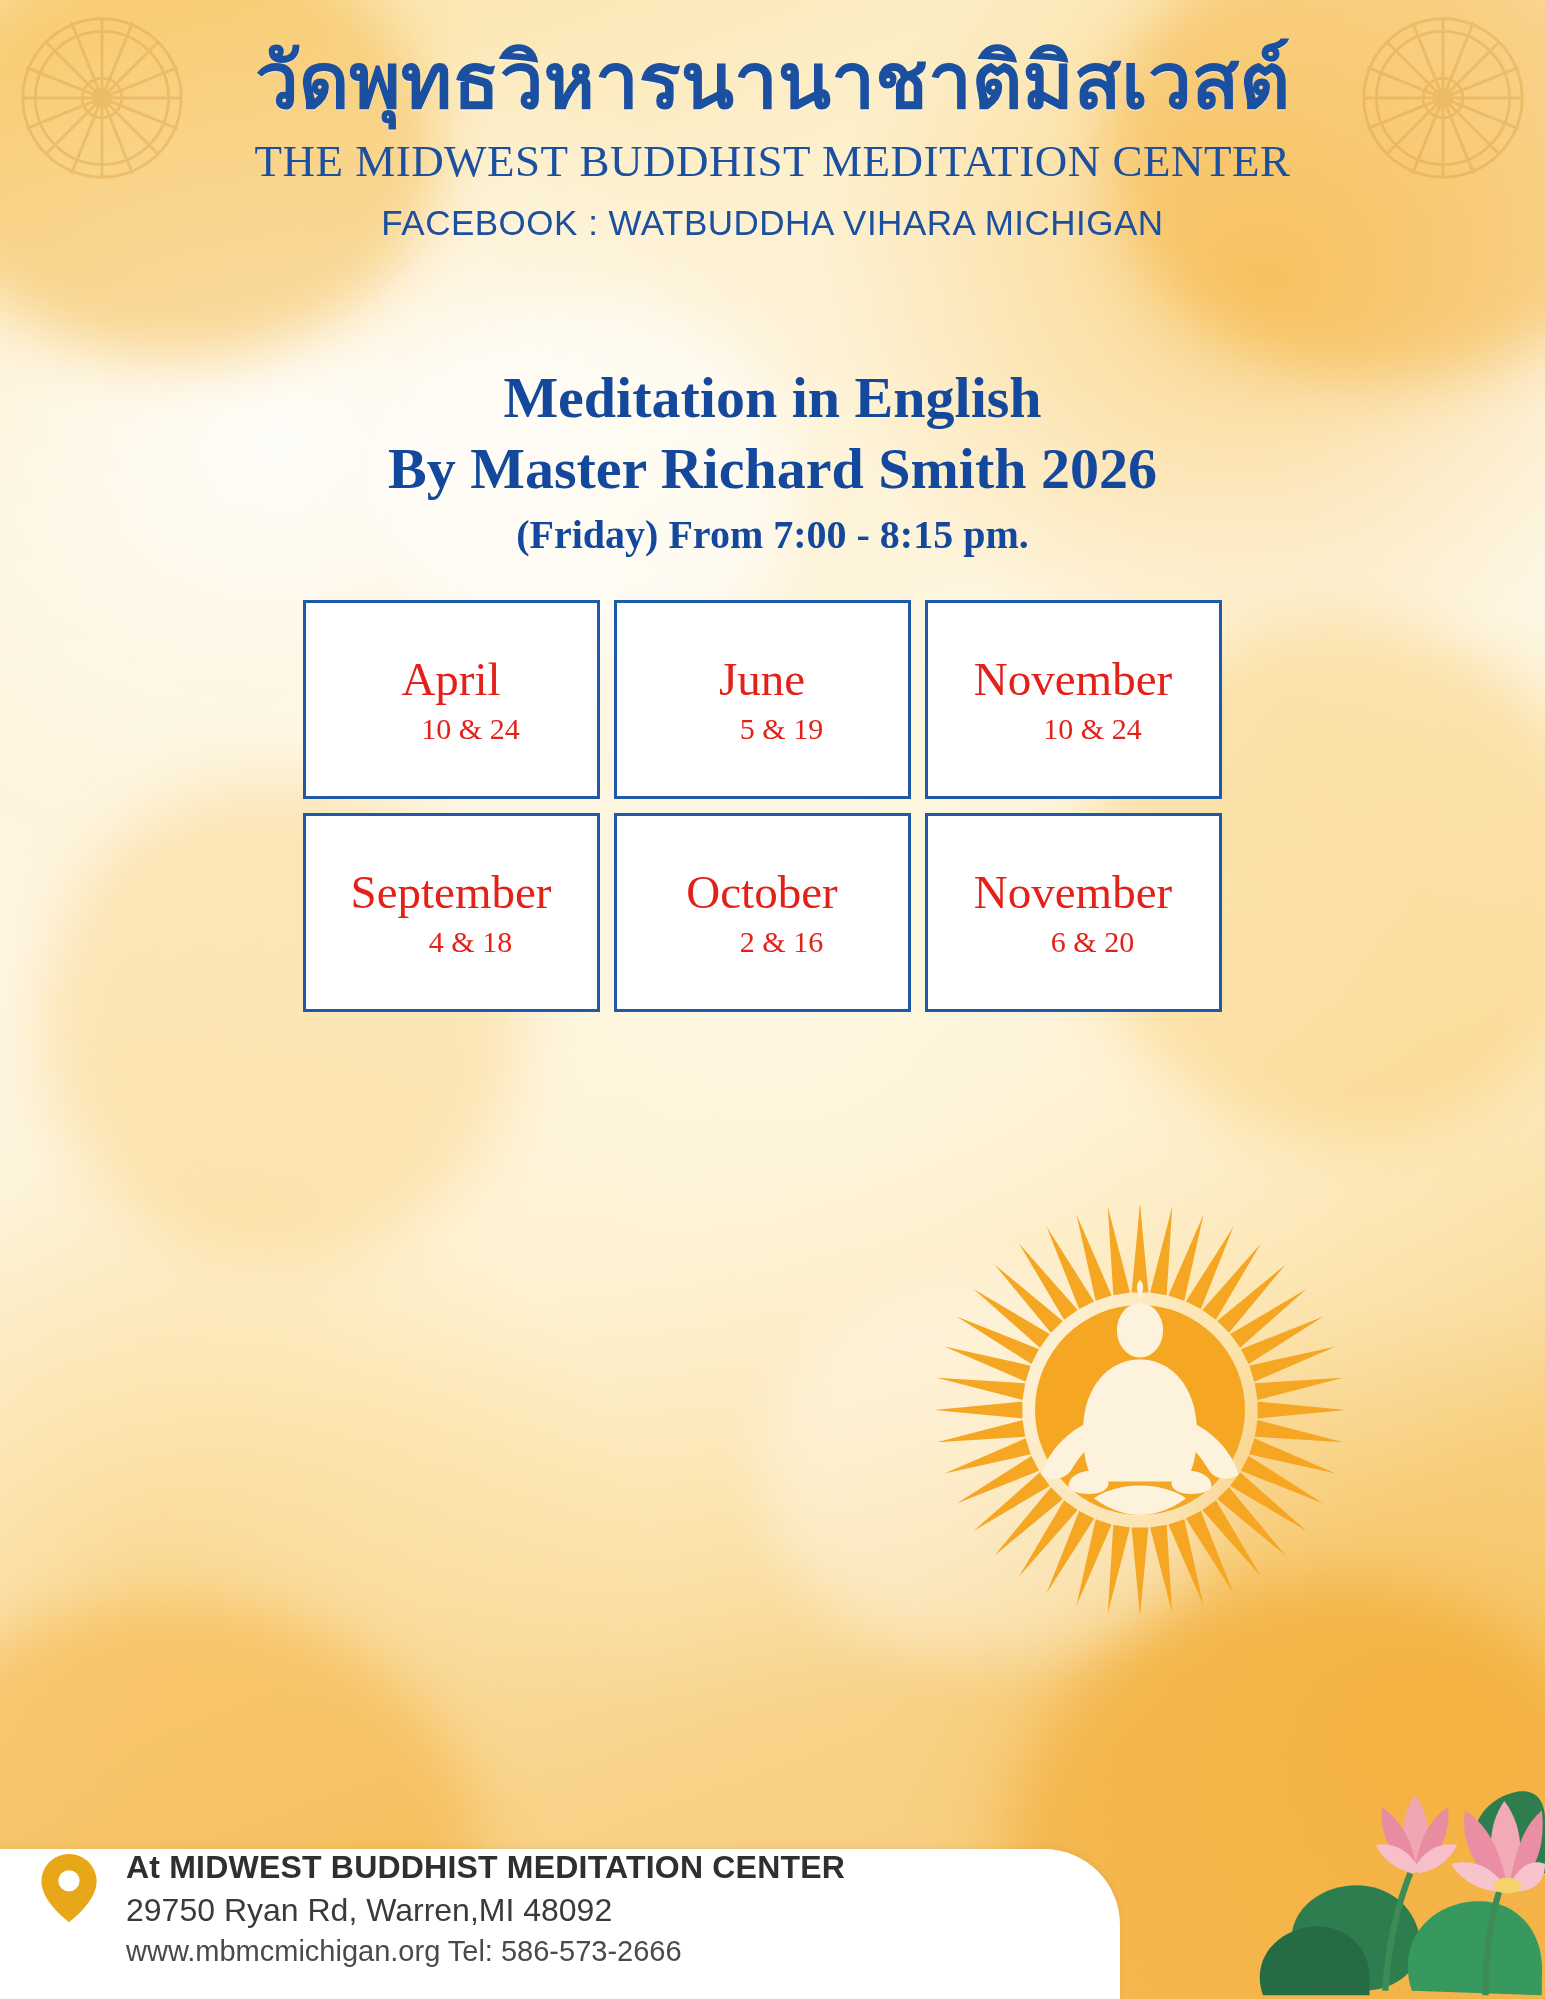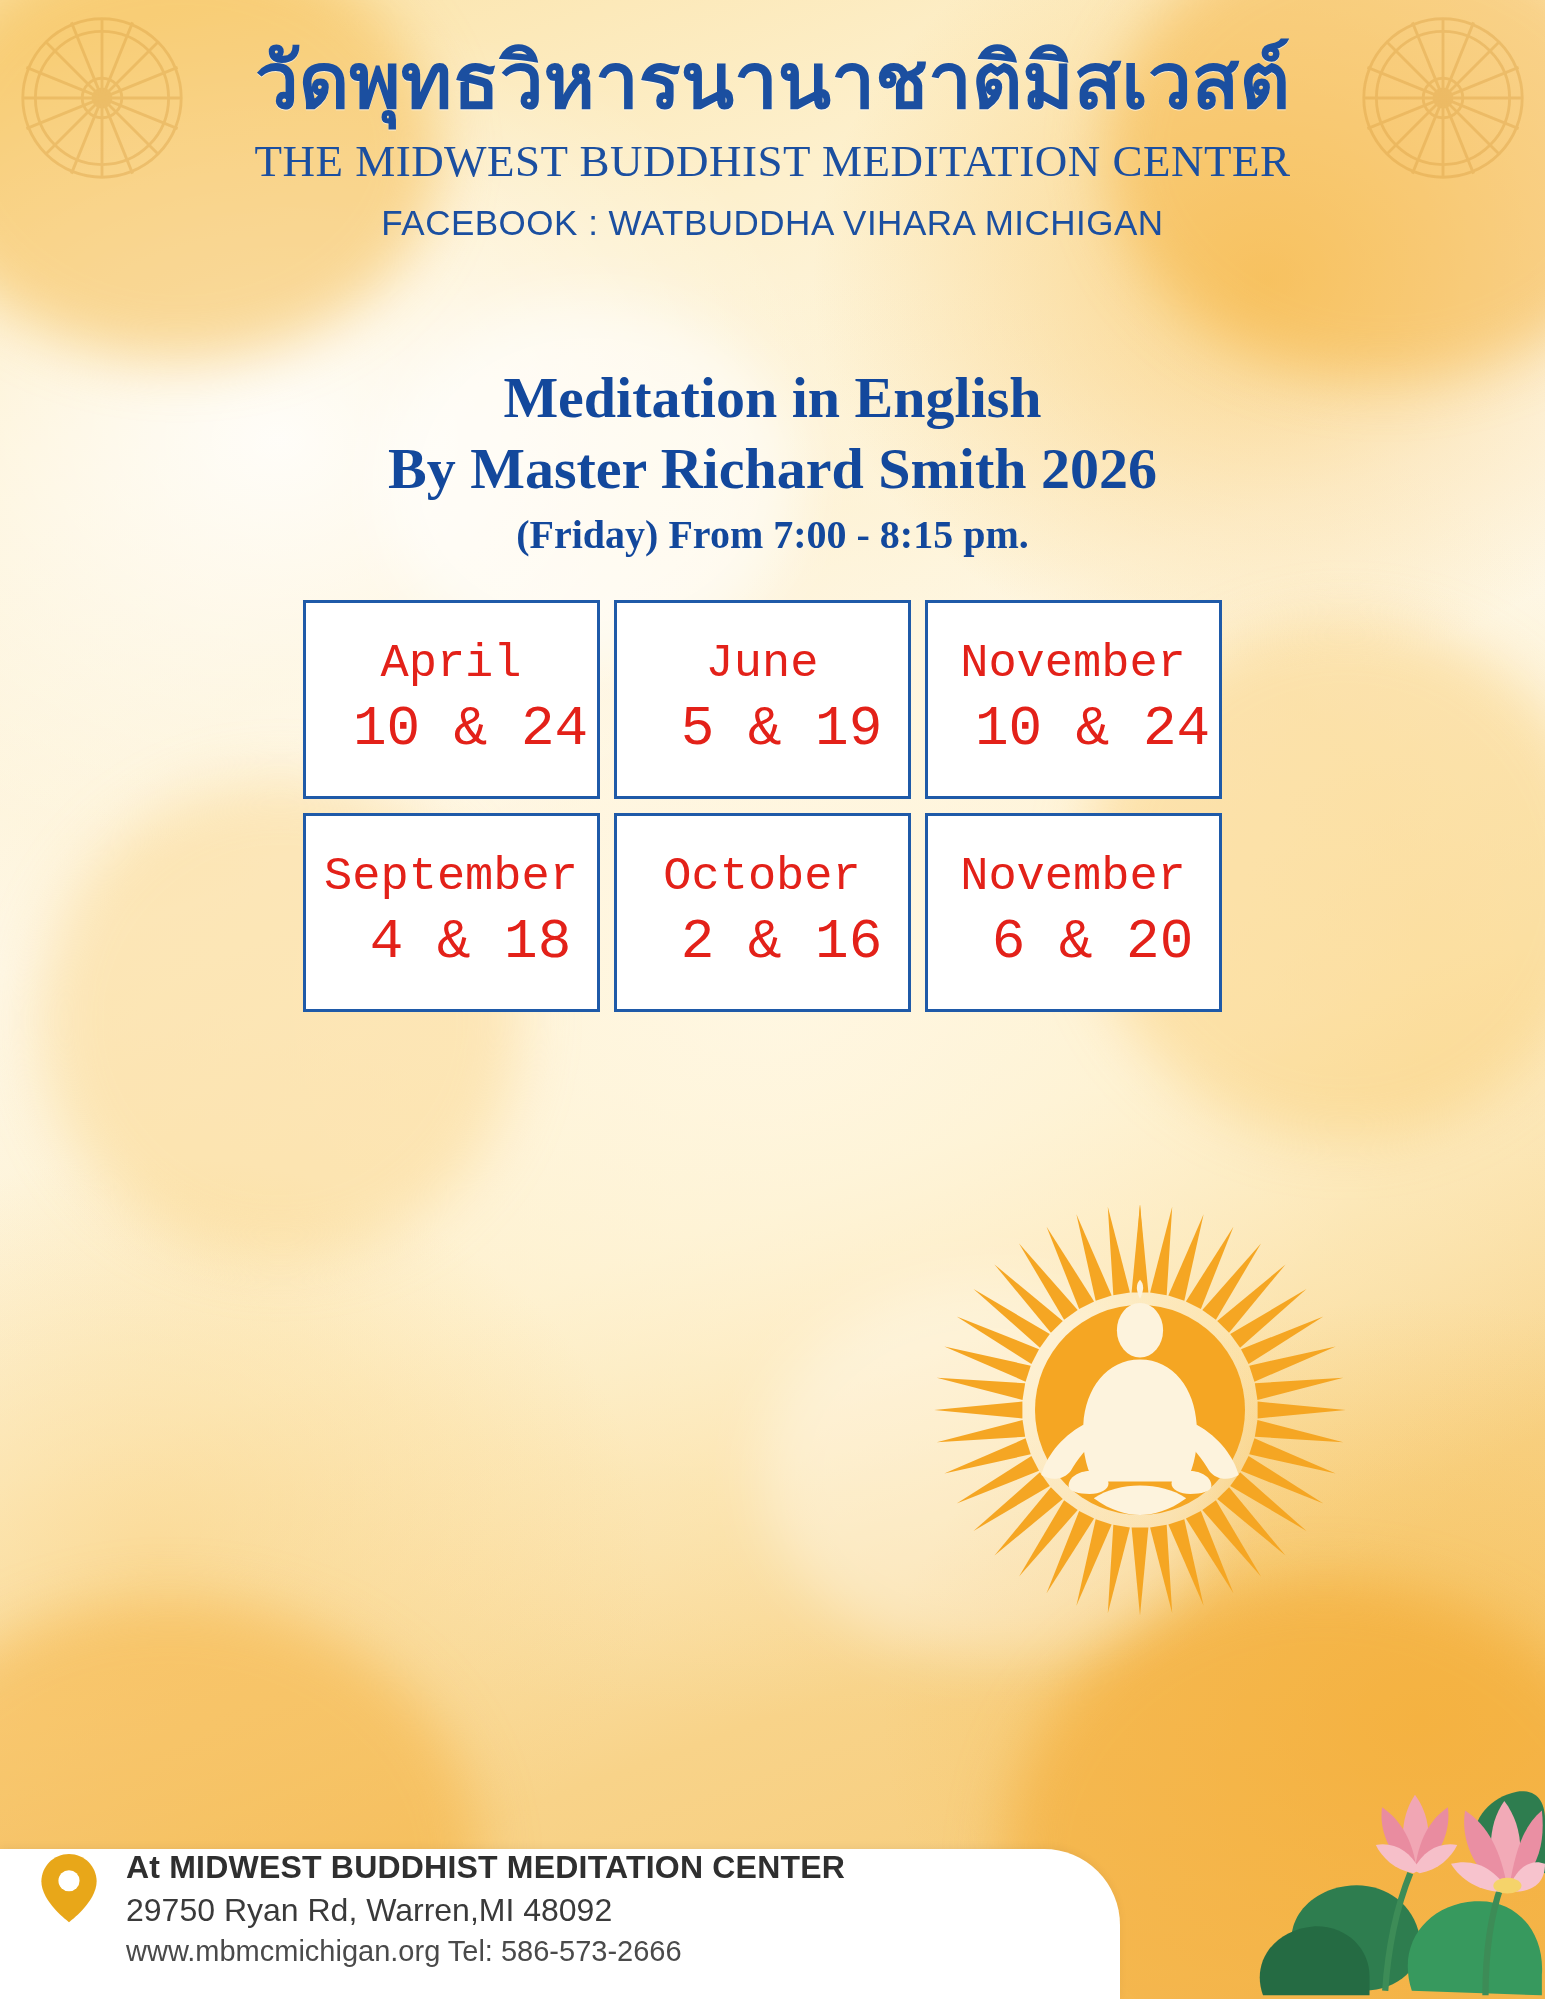--- a/index.html
+++ b/index.html
@@ -120,28 +120,28 @@
     width: 297px;
     height: 199px;
     box-sizing: border-box;
     background: #ffffff;
     border: 3px solid #1f5aa8;
     display: flex;
     flex-direction: column;
     align-items: center;
     justify-content: center;
     color: #e32119;
-    font-family: Liberation Mono, monospace;
+    font-family: Liberation Serif, serif;
   }
   .month-name {
     font-size: 47px;
     line-height: 1.15;
   }
   .month-dates {
-    font-size: 56px;
+    font-size: 30px;
     line-height: 1.15;
     margin-top: 6px;
     margin-left: 39px;
   }
 
   
   .emblem {
     position: absolute;
     z-index: 2;
     left: 930px;

